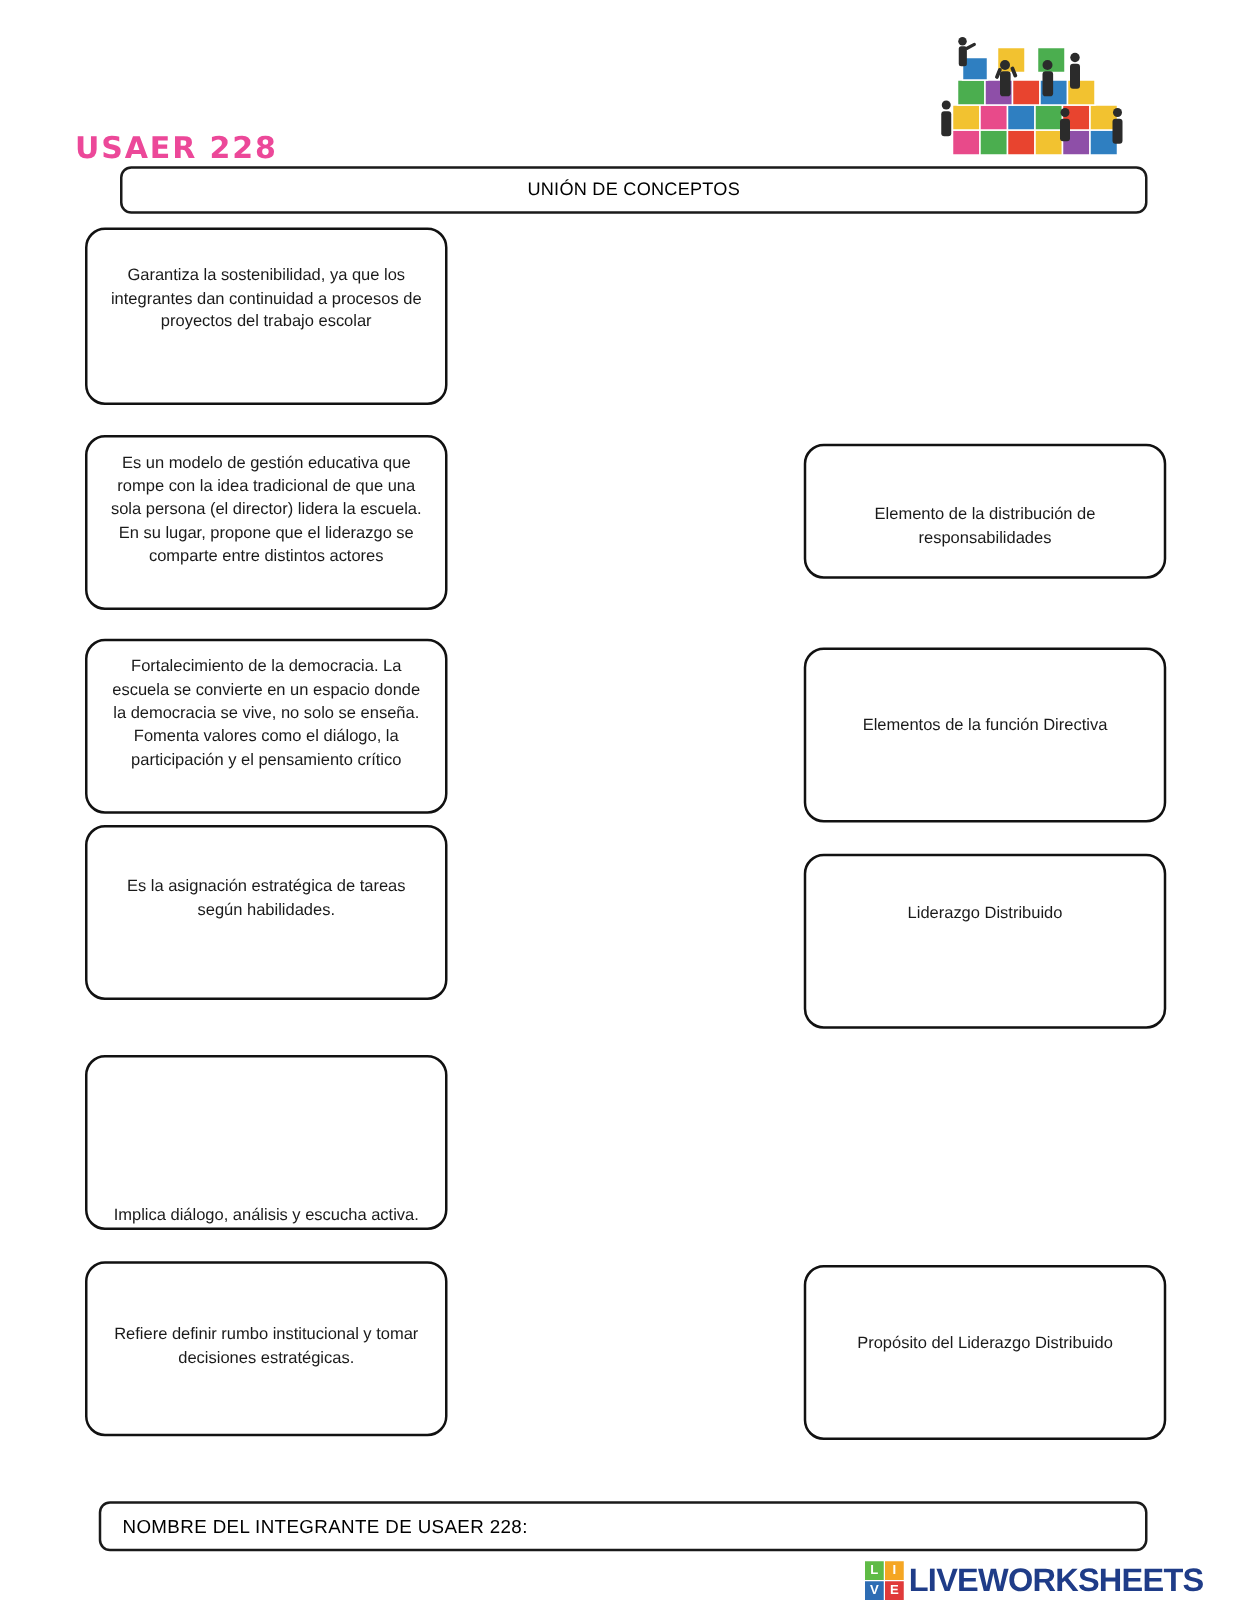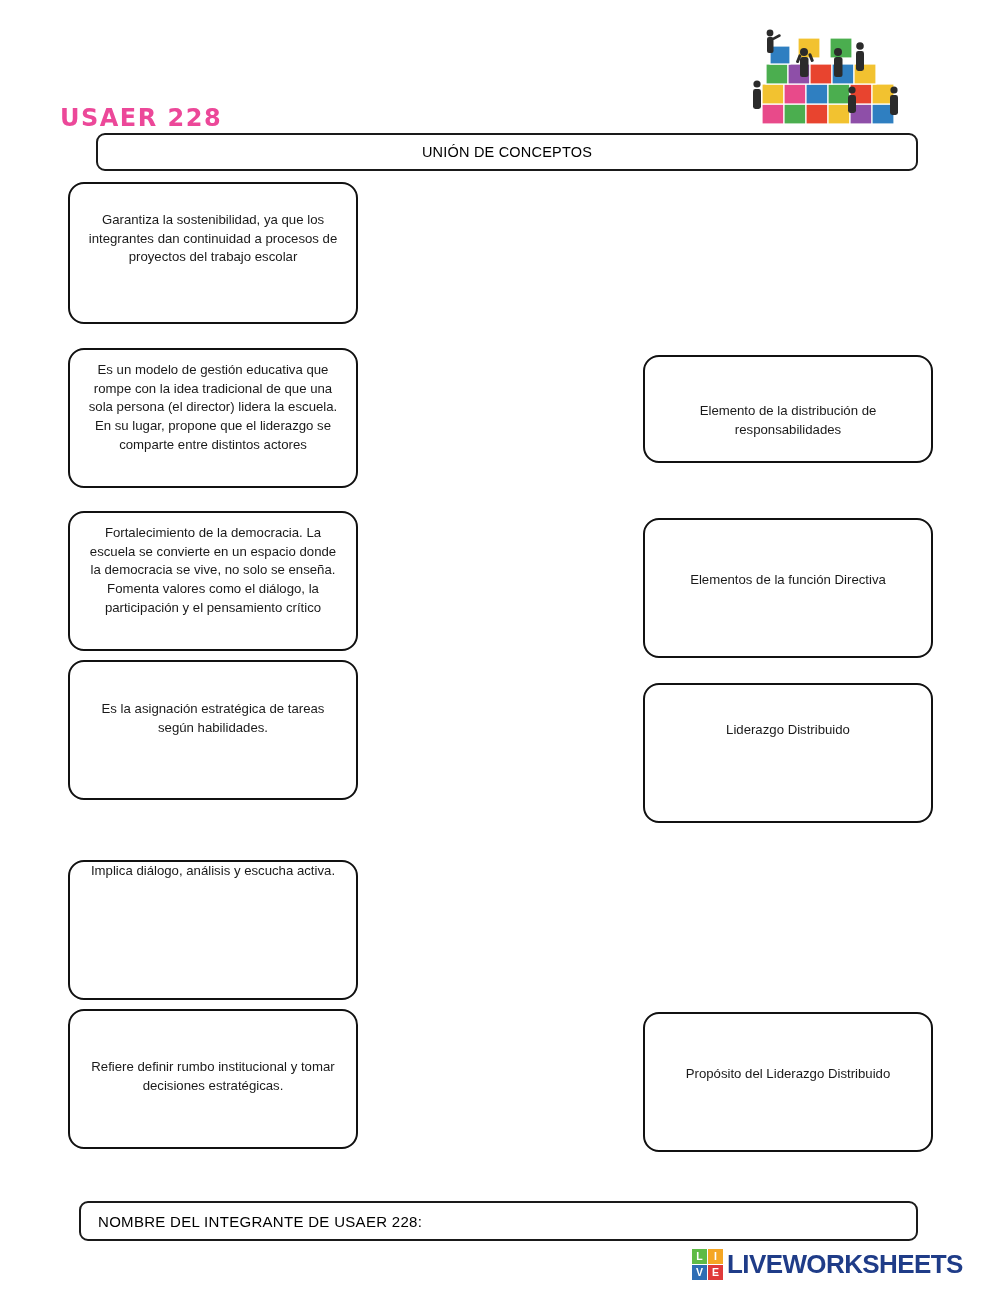--- a/index.html
+++ b/index.html
@@ -78,21 +78,21 @@
     line-height: 1.42;
     text-align: center;
     color: #1a1a1a;
     width: 100%;
   }
 
   .col-left  { left: 68px;  width: 290px; }
   .col-right { left: 643px; width: 290px; }
 
   .align-top    { align-items: flex-start; }
-  .align-center { align-items: flex-start; margin-top: 16px; }
+  .align-center { align-items: flex-end; }
 
   
   .name-field {
     position: absolute;
     left: 79px;
     top: 1201px;
     width: 839px;
     height: 40px;
     border: 2px solid #1a1a1a;
     border-radius: 9px;

